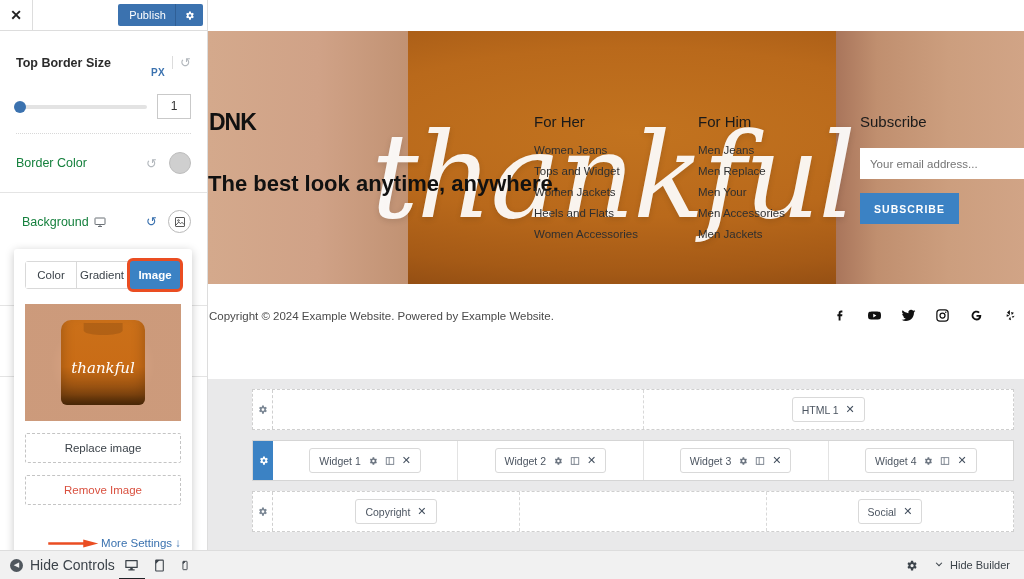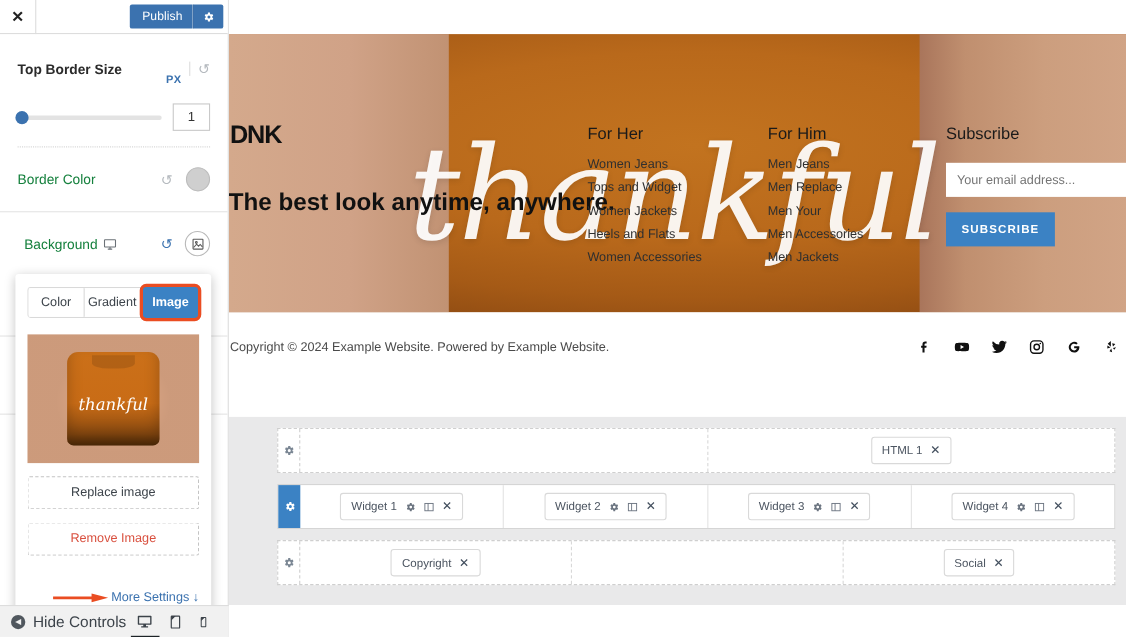--- a/index.html
+++ b/index.html
@@ -458,20 +458,35 @@
         <div class="b-col">
           <span class="chip">
             <span>Social</span>
             <span class="cx">✕</span>
           </span>
         </div>
       </div>
     </div>
   </div>
 
+  <div id="builder-bar">
+    <span class="bb-gear">
+      <svg width="13" height="13" viewBox="0 0 24 24" fill="currentColor">
+          <path d="M19.4 13a7.6 7.6 0 0 0 0-2l2.1-1.6-2-3.5-2.5 1a7.5 7.5 0 0 0-1.7-1L15 3H11l-.3 2.9c-.6.2-1.2.6-1.7 1l-2.5-1-2 3.5L6.6 11a7.6 7.6 0 0 0 0 2l-2.1 1.6 2 3.5 2.5-1c.5.4 1.1.8 1.7 1L11 21h4l.3-2.9c.6-.2 1.2-.6 1.7-1l2.5 1 2-3.5zM13 15a3 3 0 1 1 0-6 3 3 0 0 1 0 6z"></path>
+        </svg>
+    </span>
+    <span class="bb-hide">
+      <span>
+        <svg width="10" height="10" viewBox="0 0 24 24" fill="none" stroke="currentColor" stroke-width="2.5">
+            <polyline points="5,9 12,16 19,9"></polyline>
+          </svg>
+      </span>
+      <span>Hide Builder</span>
+    </span>
+  </div>
 
   <div id="customizer">
 
     <div class="cz-header">
       <div class="cz-close">✕</div>
       <div class="cz-pub-wrap">
         <div class="cz-publish">Publish</div>
         <div class="cz-publish-gear">
           <svg width="11" height="11" viewBox="0 0 24 24" fill="currentColor">
               <path d="M19.4 13a7.6 7.6 0 0 0 0-2l2.1-1.6-2-3.5-2.5 1a7.5 7.5 0 0 0-1.7-1L15 3H11l-.3 2.9c-.6.2-1.2.6-1.7 1l-2.5-1-2 3.5L6.6 11a7.6 7.6 0 0 0 0 2l-2.1 1.6 2 3.5 2.5-1c.5.4 1.1.8 1.7 1L11 21h4l.3-2.9c.6-.2 1.2-.6 1.7-1l2.5 1 2-3.5zM13 15a3 3 0 1 1 0-6 3 3 0 0 1 0 6z"></path>

